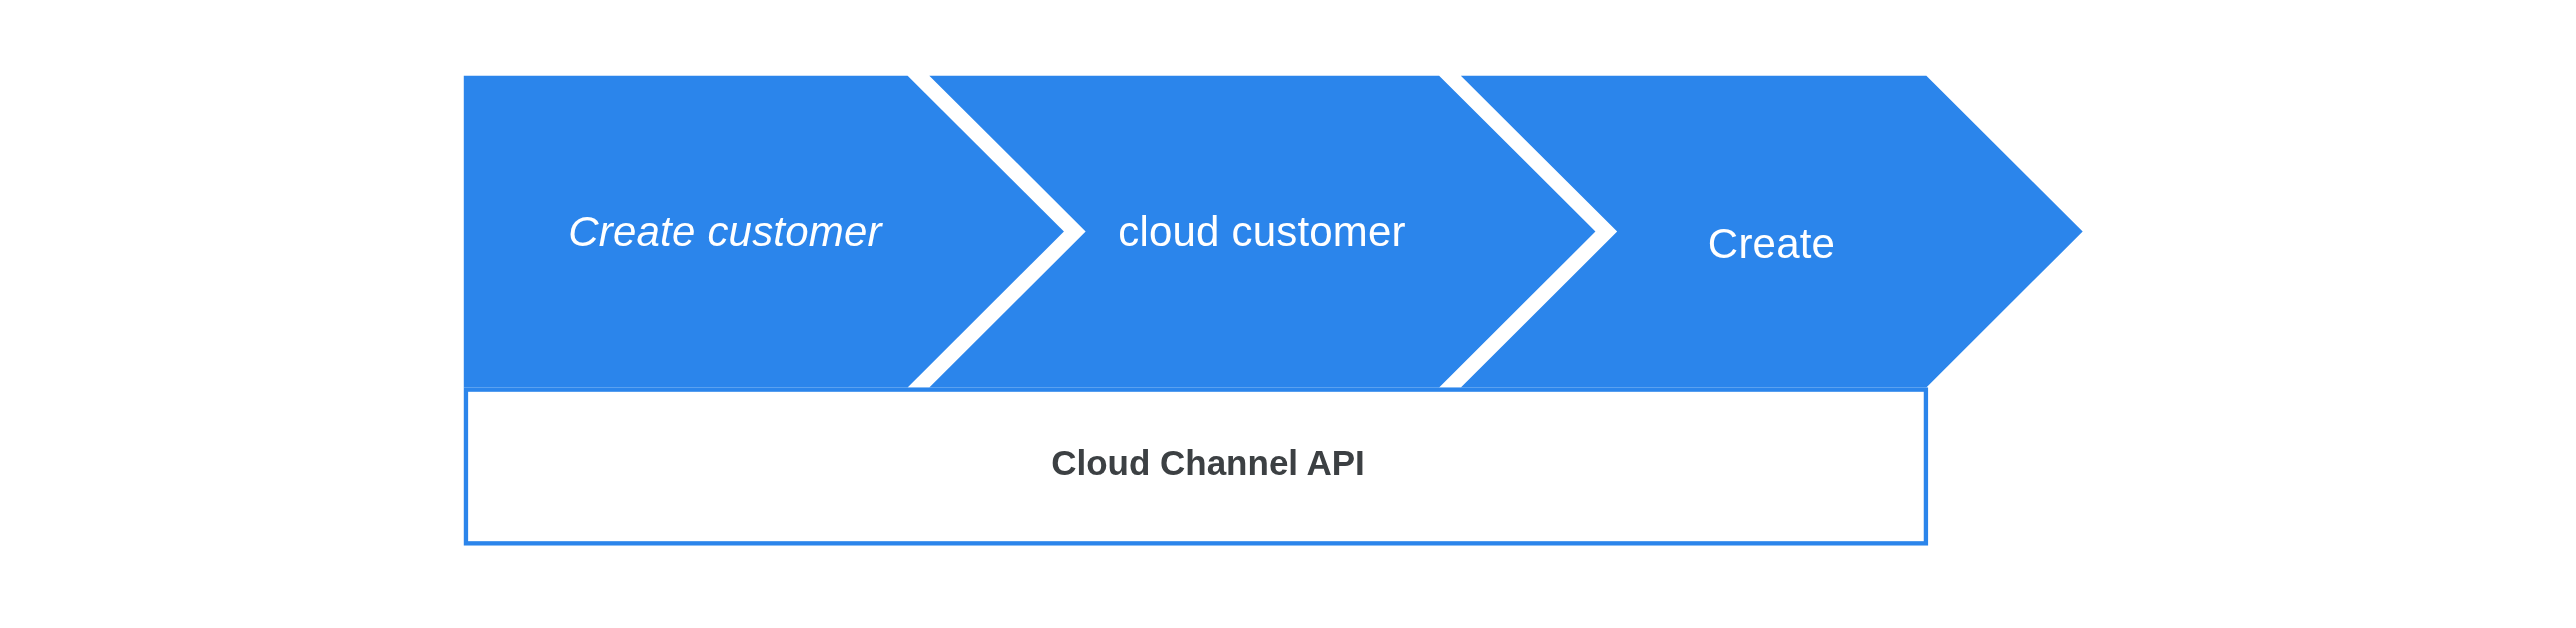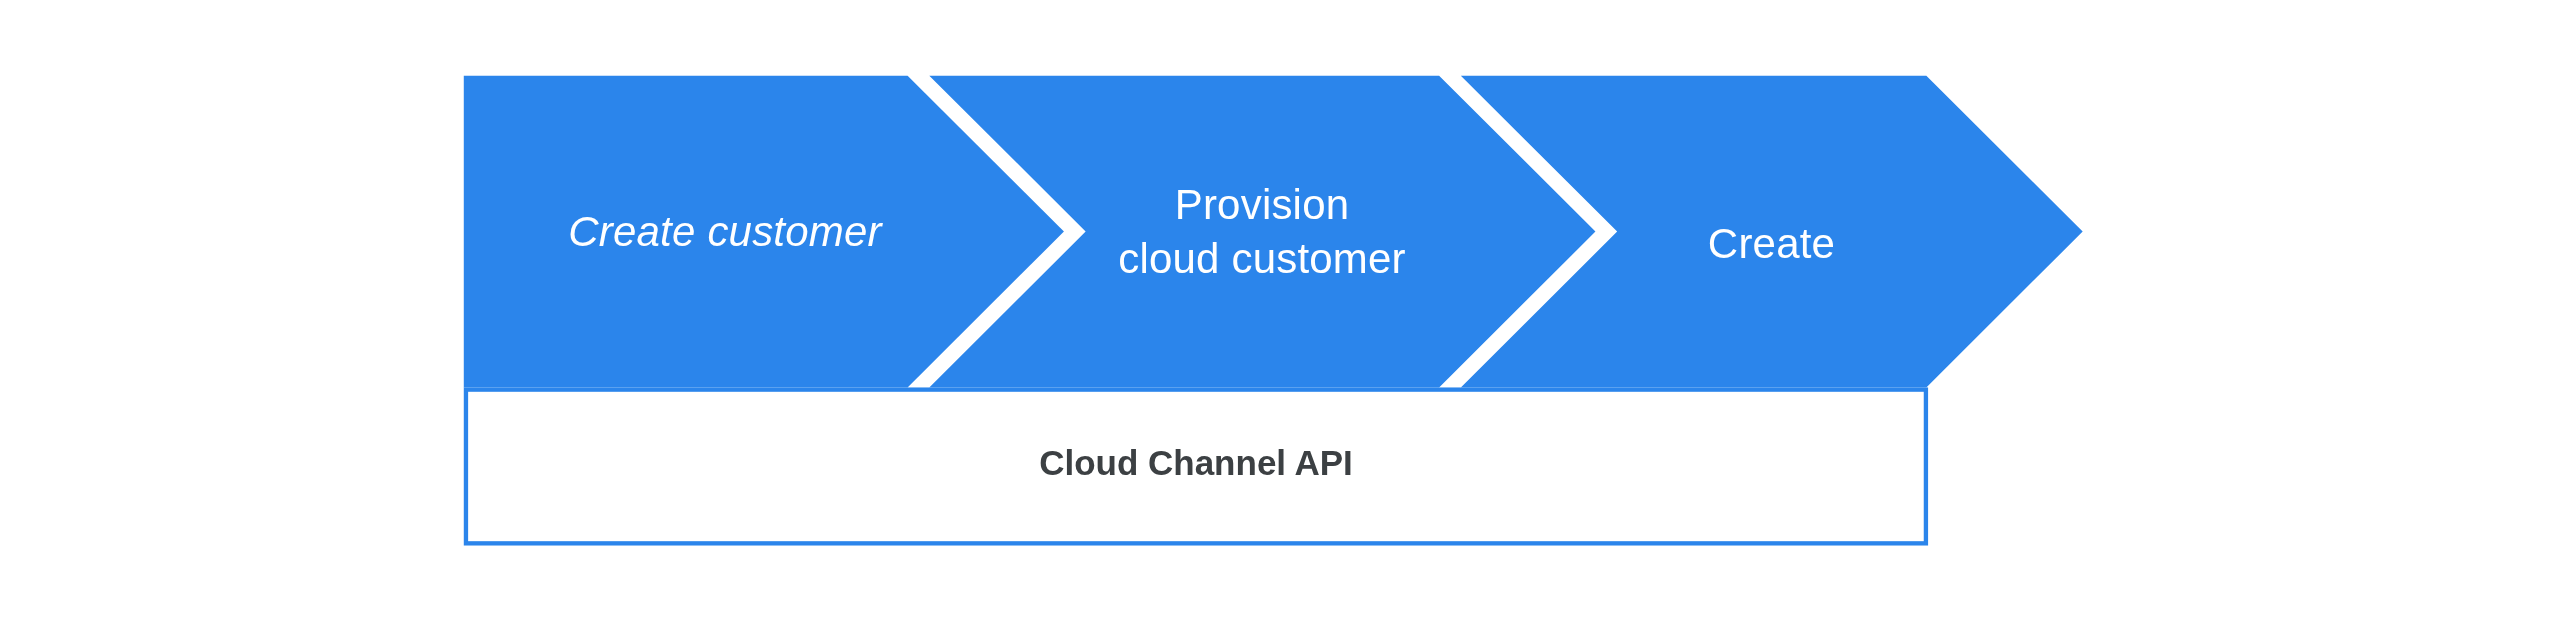--- a/index.html
+++ b/index.html
@@ -50,21 +50,21 @@
   .base-label {
     color: #3c4043;
     font-size: 35px;
     line-height: 42px;
     font-weight: 700;
   }
   
   .label-step-1 { left: 464px;  top: 76px;  width: 522px;  height: 312px; font-style: italic; }
   .label-step-2 { left: 1001px; top: 76px;  width: 522px;  height: 312px; }
   .label-step-3 { left: 1511px; top: 88px;  width: 521px;  height: 312px; }
-  .label-base   { left: 464px;  top: 387px; width: 1464px; height: 152px; }
+  .label-base   { left: 464px;  top: 387px; width: 1464px; height: 152px; padding-left: 12px; }
 </style>
 </head>
 <body>
 
 <div class="canvas">
 
   <svg class="shapes-svg" viewBox="0 0 2966 724" xmlns="http://www.w3.org/2000/svg">
 
     <rect class="api-box-rect" x="536.5" y="448.5" width="1681" height="177" stroke="#2B85EB"></rect>
 
@@ -73,21 +73,20 @@
     <polygon class="chevron" points="1070,87 1657,87 1837,266.5 1657,446 1070,446 1250,266.5" fill="#2B85EB"></polygon>
 
     <polygon class="chevron" points="1682,87 2218,87 2398,266.5 2218,446 1682,446 1862,266.5" fill="#2B85EB"></polygon>
   </svg>
 
   <div class="label step-label label-step-1">
     <span>Create customer</span>
   </div>
 
   <div class="label step-label label-step-2">
-    <span>Provision</span>
     <span>cloud customer</span>
   </div>
 
   <div class="label step-label label-step-3">
     <span>Create</span>
   </div>
 
   <div class="label base-label label-base">
     <span>Cloud Channel API</span>
   </div>

